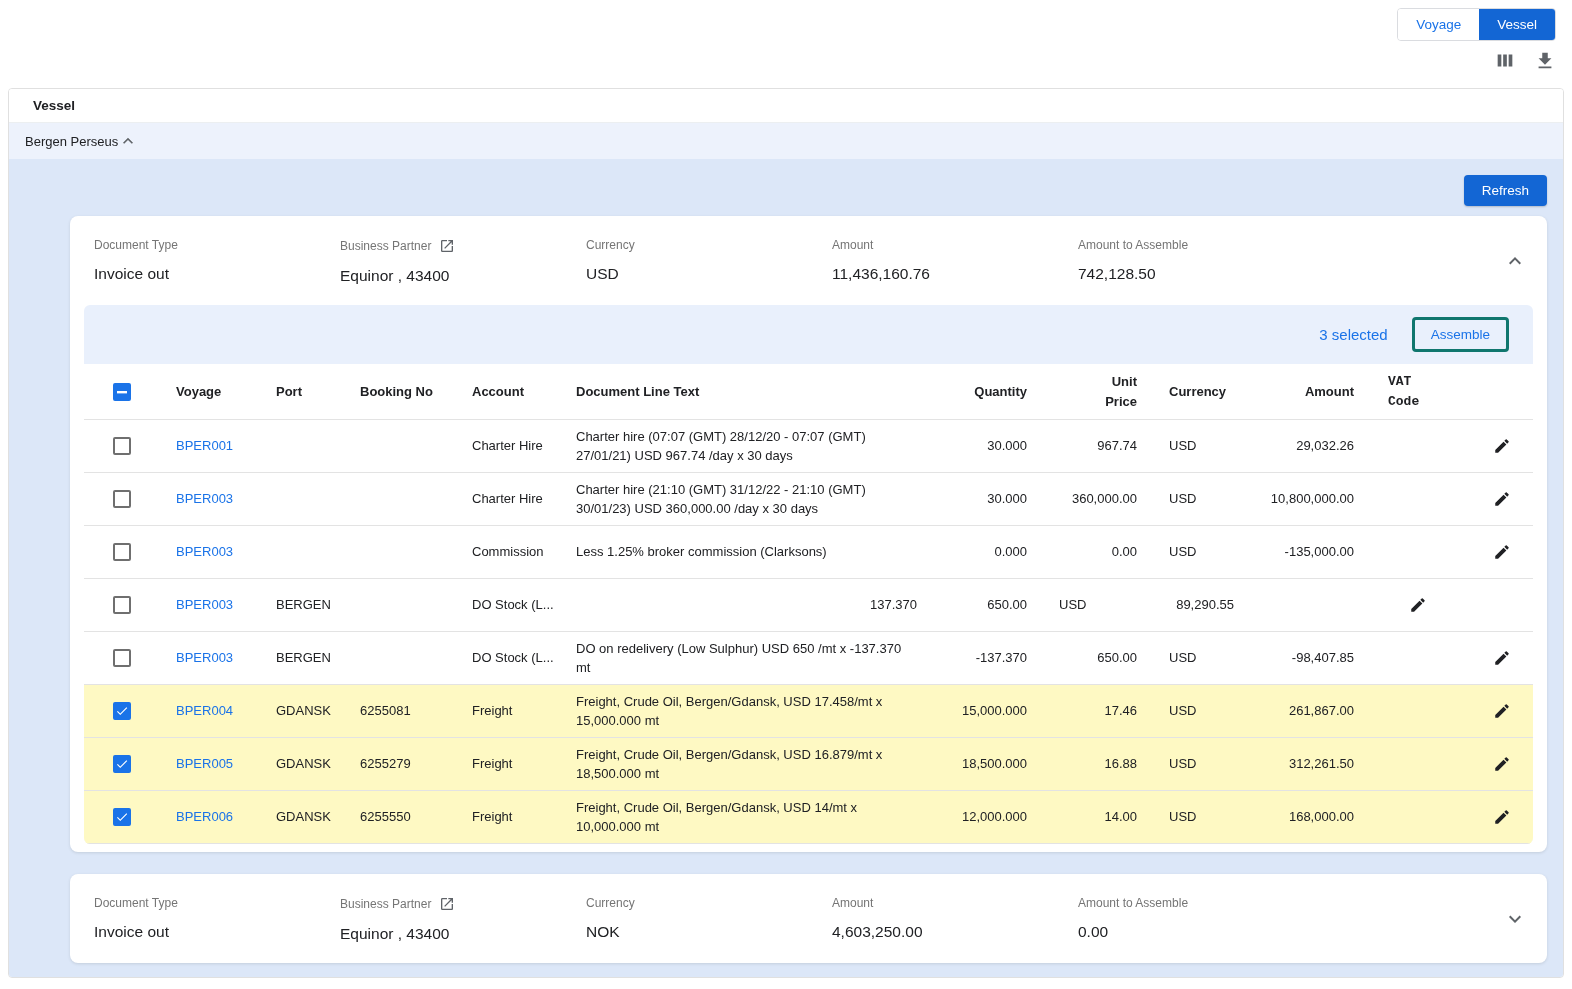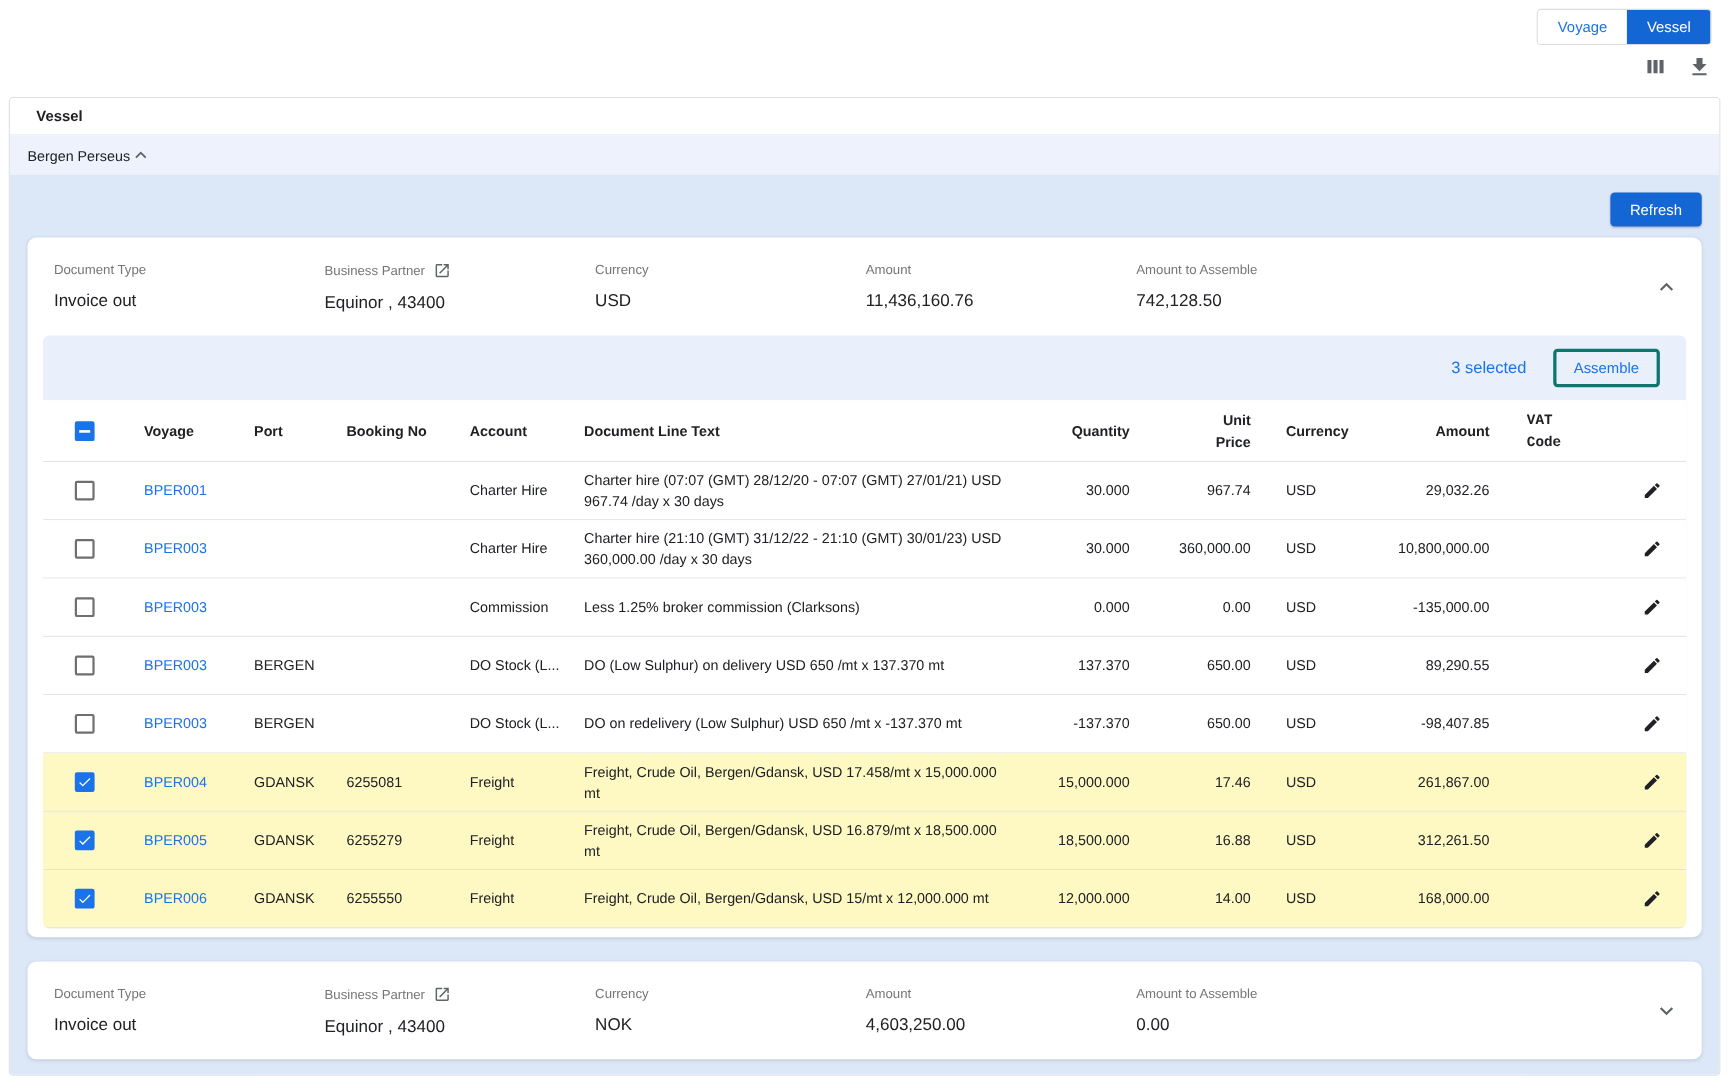--- a/index.html
+++ b/index.html
@@ -25,21 +25,21 @@
     padding:8px 24px 8px 16px; background:#edf2fc; font-size:13px; cursor:pointer; }
   .chev { width:20px; height:20px; fill:#5f6368; }
 
   
   .expand-section { background:#dce7f8; padding:16px 16px 14px 16px; }
   .refresh-row { display:flex; justify-content:flex-end; margin-bottom:10px; }
   .btn-primary { background:#1366d4; color:#fff; border:none; border-radius:4px;
     font-size:13.5px; padding:8px 18px; cursor:pointer; font-family:inherit;
     box-shadow:0 1px 2px rgba(0,0,0,.2); }
 
-  .card { background:#fff; border-radius:8px; box-shadow:0 1px 3px rgba(60,64,67,.15); }
+  .card { background:#fff; border-radius:8px; box-shadow:0 1px 3px rgba(60,64,67,.15);margin-left:45px; }
 
   
   .summary-row { display:flex; align-items:flex-start; padding:22px 16px 20px 24px; position:relative; }
   .field { width:246px; }
   .field-label { font-size:12px; color:#757575; display:flex; align-items:center; gap:8px; margin-bottom:13px; }
   .ext-icon { width:16px; height:16px; fill:#5f6368; cursor:pointer; }
   .field-value { font-size:15.5px; color:#202124; }
   .summary-chevron { position:absolute; right:20px; top:50%; transform:translateY(-50%);
     width:24px; height:24px; fill:#5f6368; cursor:pointer; }
 
@@ -265,21 +265,20 @@
   <div class="trow">
     <div class="cell c-check">
       <span class="checkbox">
         
       </span>
     </div>
     <div class="cell"><a class="link">BPER003</a></div>
     <div class="cell">BERGEN</div>
     <div class="cell"></div>
     <div class="cell">DO Stock (L...</div>
-    <div class="cell">DO (Low Sulphur) on delivery USD 650 /mt x 137.370 mt</div>
     <div class="cell c-right">137.370</div>
     <div class="cell c-right">650.00</div>
     <div class="cell c-currency">USD</div>
     <div class="cell c-amount">89,290.55</div>
     <div class="cell c-vat"></div>
     <div class="cell c-edit">
       <svg class="edit-icon" viewBox="0 0 24 24">
         <path d="M3 17.25V21h3.75L17.81 9.94l-3.75-3.75L3 17.25zM20.71 7.04a1 1 0 0 0 0-1.41l-2.34-2.34a1 1 0 0 0-1.41 0l-1.83 1.83 3.75 3.75 1.83-1.83z"></path>
       </svg>
     </div>
@@ -363,21 +362,21 @@
       <span class="checkbox checked">
         <svg class="mark-check" viewBox="0 0 24 24">
                         <path d="M9 16.2L4.8 12l-1.4 1.4L9 19 21 7l-1.4-1.4L9 16.2z" fill="#fff"></path>
                       </svg>
       </span>
     </div>
     <div class="cell"><a class="link">BPER006</a></div>
     <div class="cell">GDANSK</div>
     <div class="cell">6255550</div>
     <div class="cell">Freight</div>
-    <div class="cell">Freight, Crude Oil, Bergen/Gdansk, USD 15/mt x 12,000.000 mt</div>
+    <div class="cell">Freight, Crude Oil, Bergen/Gdansk, USD 14/mt x 10,000.000 mt</div>
     <div class="cell c-right">12,000.000</div>
     <div class="cell c-right">14.00</div>
     <div class="cell c-currency">USD</div>
     <div class="cell c-amount">168,000.00</div>
     <div class="cell c-vat"></div>
     <div class="cell c-edit">
       <svg class="edit-icon" viewBox="0 0 24 24">
         <path d="M3 17.25V21h3.75L17.81 9.94l-3.75-3.75L3 17.25zM20.71 7.04a1 1 0 0 0 0-1.41l-2.34-2.34a1 1 0 0 0-1.41 0l-1.83 1.83 3.75 3.75 1.83-1.83z"></path>
       </svg>
     </div>

